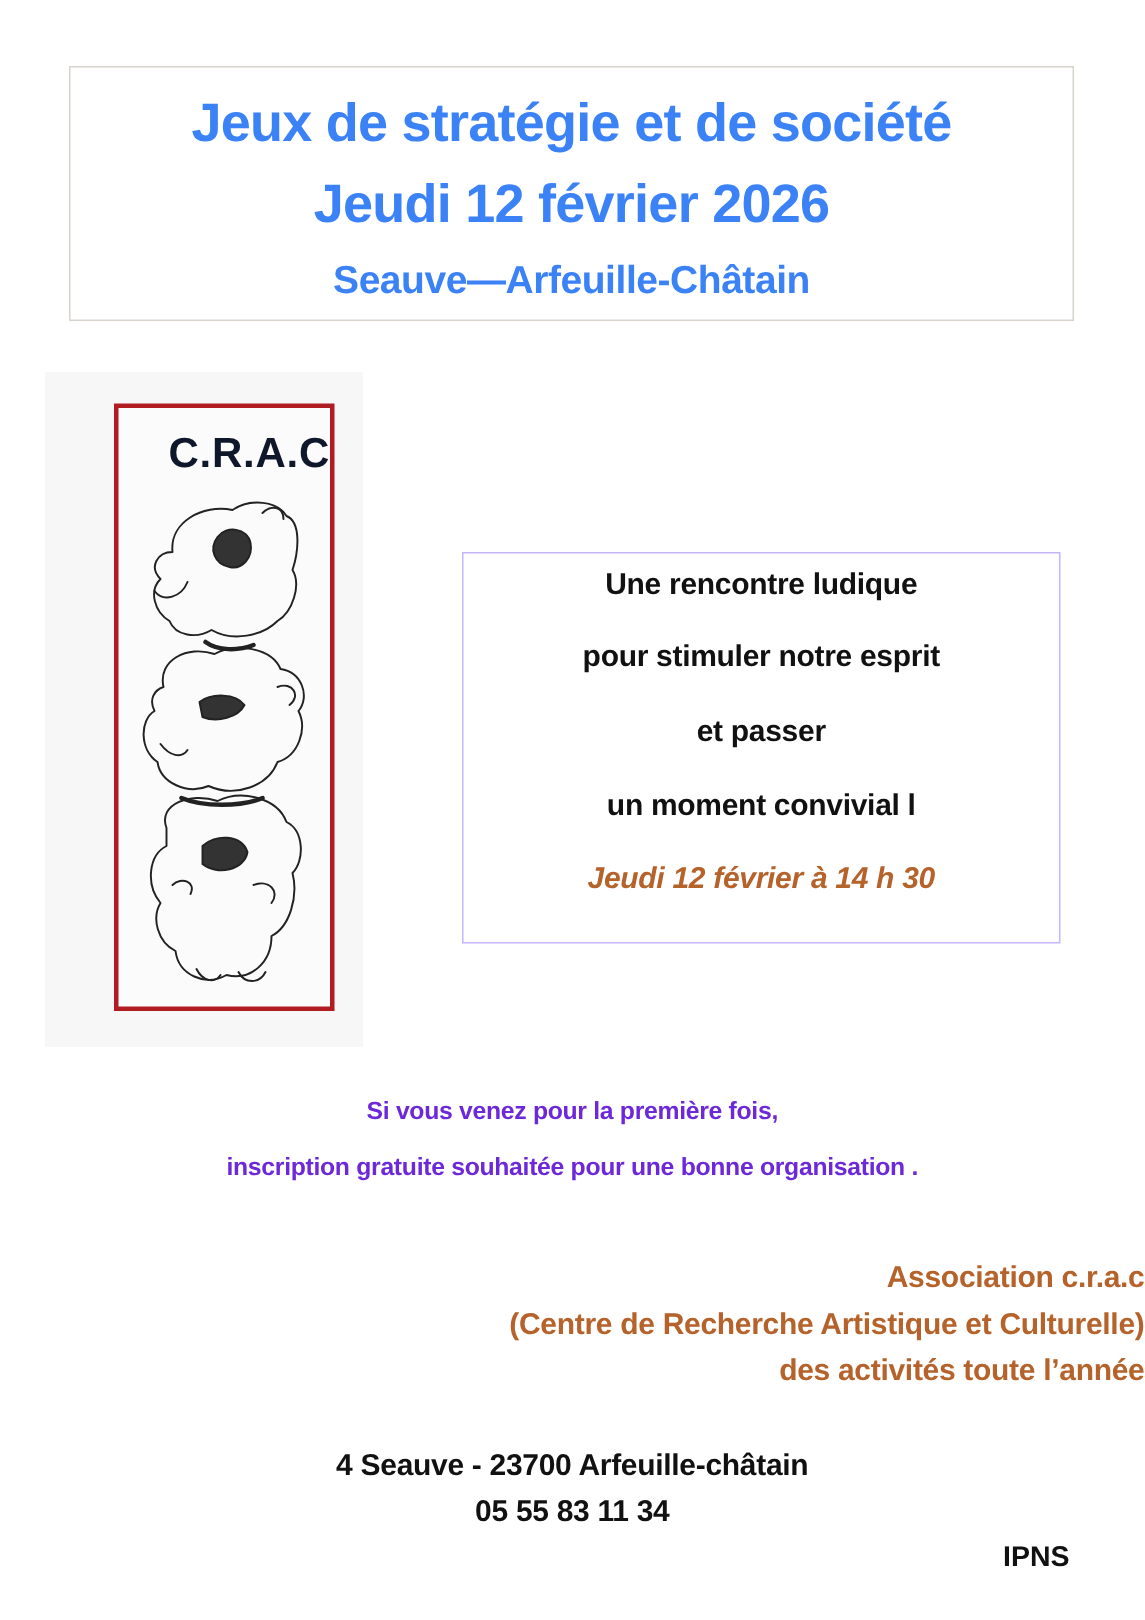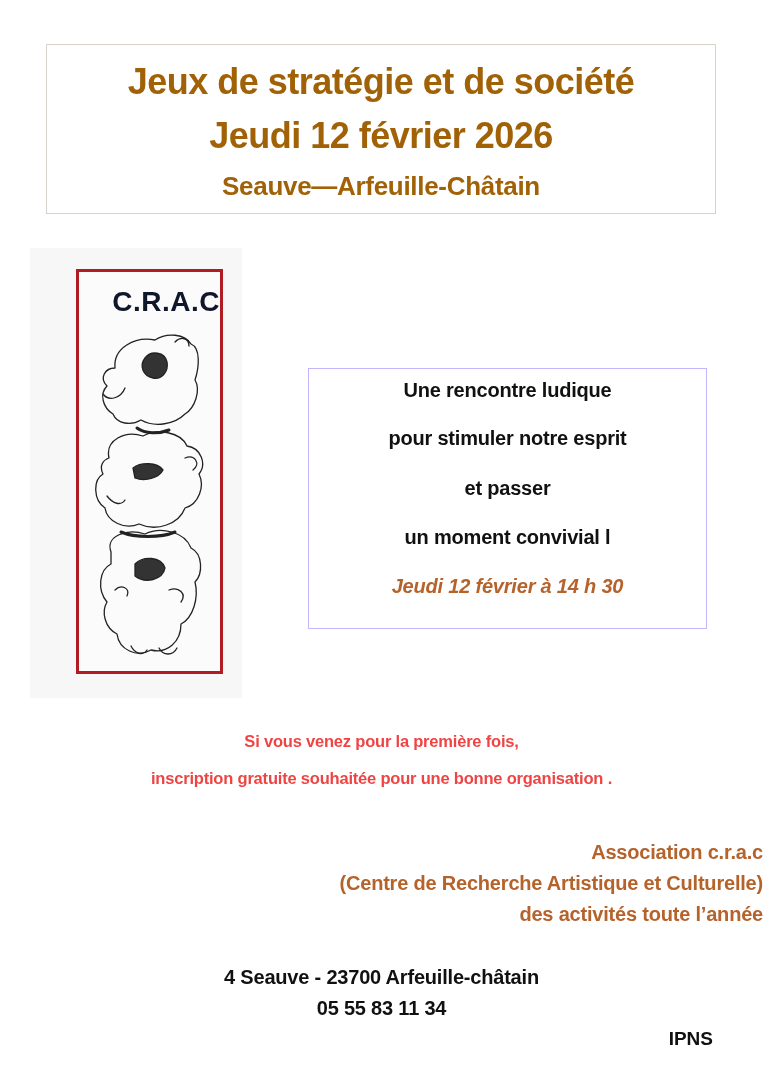--- a/index.html
+++ b/index.html
@@ -5,42 +5,42 @@
   html, body { margin: 0; padding: 0; }
   body {
     width: 763px; height: 1080px; position: relative; overflow: hidden;
     background: #ffffff;
     font-family: "Liberation Sans", "DejaVu Sans", sans-serif;
     font-weight: bold;
   }
   .title-box {
     position: absolute; left: 46px; top: 44px; width: 670px; height: 170px;
     border: 1px solid #d8d2cc; box-sizing: border-box;
-    text-align: center; color: #a16207;
+    text-align: center; color: #3b82f6;
   }
   .title-line1 { position: absolute; left: 0; right: 0; top: 16px; font-size: 36px; letter-spacing: -0.5px; }
   .title-line2 { position: absolute; left: 0; right: 0; top: 70px; font-size: 36px; letter-spacing: -0.5px; }
   .title-line3 { position: absolute; left: 0; right: 0; top: 126px; font-size: 26px; letter-spacing: -0.3px; }
 
   .logo-bg { position: absolute; left: 30px; top: 248px; width: 212px; height: 450px; background: #f7f7f7; }
   .logo-frame {
     position: absolute; left: 76px; top: 269px; width: 147px; height: 405px;
     border: 3px solid #b01c22; box-sizing: border-box; background: #fbfbfb;
   }
   .logo-title { position: absolute; left: 0; right: 0; top: 14px; text-align: right; color: #0f172a; font-size: 28px; letter-spacing: 0.5px; }
   .logo-art { position: absolute; left: 6px; top: 56px; width: 130px; height: 336px; }
 
   .info-box {
     position: absolute; left: 308px; top: 368px; width: 399px; height: 261px;
     border: 1px solid #c4b5fd; box-sizing: border-box; text-align: center;
   }
   .info-line { position: absolute; left: 0; right: 0; font-size: 20px; color: #111; letter-spacing: -0.2px; }
   .info-line.accent { color: #b5622b; font-style: italic; }
 
-  .notice { position: absolute; left: 0; right: 0; text-align: center; font-size: 16.5px; color: #ef4444; letter-spacing: -0.2px; }
+  .notice { position: absolute; left: 0; right: 0; text-align: center; font-size: 16.5px; color: #6d28d9; letter-spacing: -0.2px; }
   .assoc { position: absolute; left: 0; right: 0; text-align: right; font-size: 20px; color: #b5622b; letter-spacing: -0.2px; }
   .addr { position: absolute; left: 0; right: 0; text-align: center; font-size: 20px; color: #111; letter-spacing: -0.2px; }
   .ipns { position: absolute; right: 50px; top: 1028px; font-size: 19px; color: #111; }
 </style>
 </head>
 <body>
 
 <div class="title-box">
   <div class="title-line1">Jeux de stratégie et de société</div>
   <div class="title-line2">Jeudi 12 février 2026</div>

